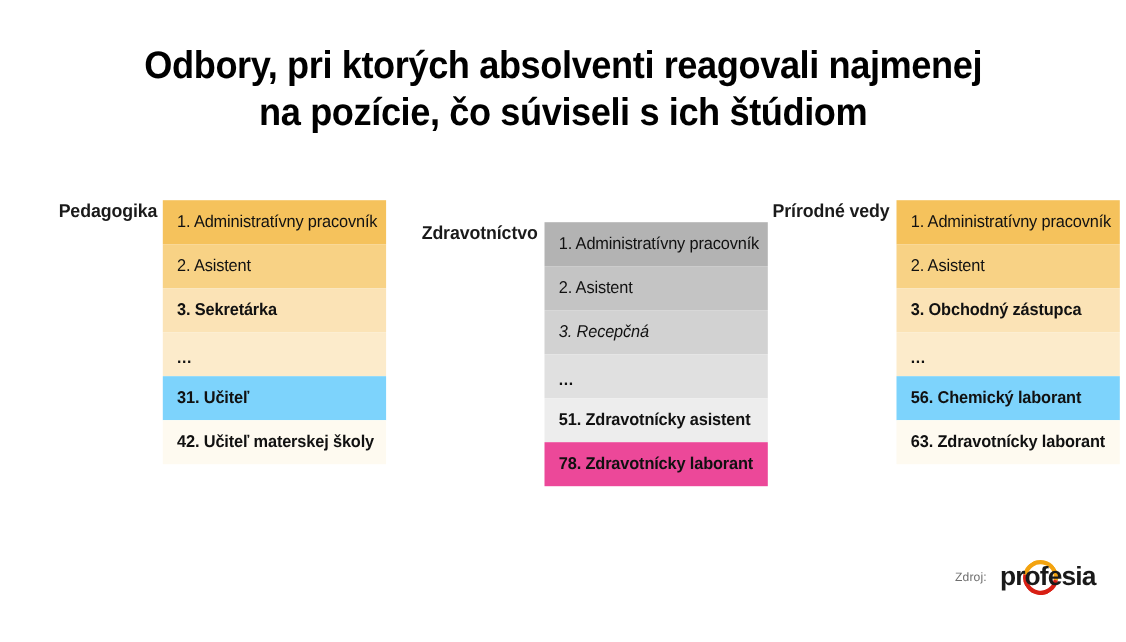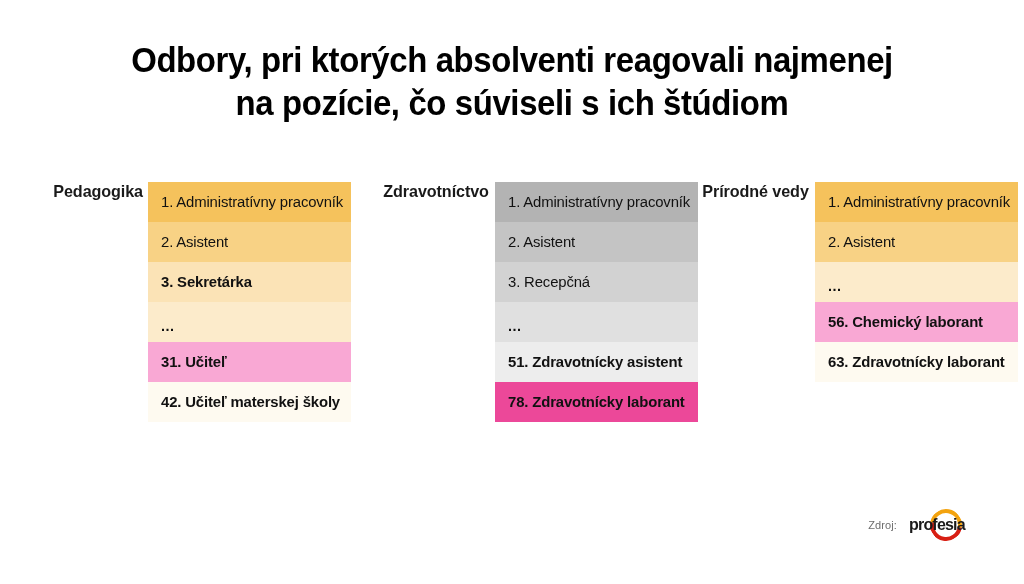--- a/index.html
+++ b/index.html
@@ -44,21 +44,21 @@
     width: 950px;
     height: 285px;
     display: flex;
     align-items: flex-start;
   }
   .column {
     display: flex;
     flex-direction: row;
   }
   .col-1 { width: 302px; margin-right: 28px; }
-  .col-2 { width: 297px; margin-right: 22px; }
+  .col-2 { width: 297px; margin-right: 22px; margin-top: 20px; }
   .col-3 { width: 329px; }
 
   .col-header {
     font-family: "Liberation Sans", sans-serif;
     font-weight: bold;
     font-size: 17px;
     line-height: 20px;
     color: #1a1a1a;
     padding-left: 14px;
     height: 38px;
@@ -98,27 +98,27 @@
     font-size: 15px;
     position: relative;
     top: 4px;
   }
 
   
   .o1 { background: #f5c25c; }
   .o2 { background: #f8d285; }
   .o3 { background: #fbe3b6; font-weight: bold; }
   .o4 { background: #fcebcb; }
-  .o5 { background: #f9a8d4; }
+  .o5 { background: #7dd3fc; }
   .o6 { background: #fefaf0; }
 
   
   .g1 { background: #b3b3b3; }
   .g2 { background: #c4c4c4; }
-  .g3 { background: #d2d2d2; }
+  .g3 { background: #d2d2d2; font-style: italic; }
   .g4 { background: #e0e0e0; }
   .g5 { background: #ededed; }
   .g6 { background: #ec4899; }
 
   
   .source {
     position: absolute;
     right: 24px;
     top: 508px;
     display: flex;
@@ -136,21 +136,21 @@
     position: relative;
     width: 96px;
     height: 34px;
     display: flex;
     align-items: center;
   }
   .logo-word {
     position: relative;
     z-index: 2;
     font-weight: bold;
-    font-size: 16px;
+    font-size: 24px;
     letter-spacing: -0.8px;
     color: #1a1a1a;
     line-height: 20px;
     padding-left: 5px;
   }
   .logo-arc {
     position: absolute;
     left: 26px;
     top: 1px;
     width: 32px;
@@ -231,20 +231,23 @@
   </div>
 
   <div class="column col-3">
     <div class="col-header">Prírodné vedy</div>
     <div class="rows">
       <div class="row o1">
           <span class="row-text">1. Administratívny pracovník</span>
         </div>
       <div class="row o2">
           <span class="row-text">2. Asistent</span>
+        </div>
+      <div class="row o3">
+          <span class="row-text">3. Obchodný zástupca</span>
         </div>
       <div class="row o4 ellipsis">
           <span class="row-text">...</span>
         </div>
       <div class="row o5 bold">
           <span class="row-text">56. Chemický laborant</span>
         </div>
       <div class="row o6 bold">
           <span class="row-text">63. Zdravotnícky laborant</span>
         </div>

